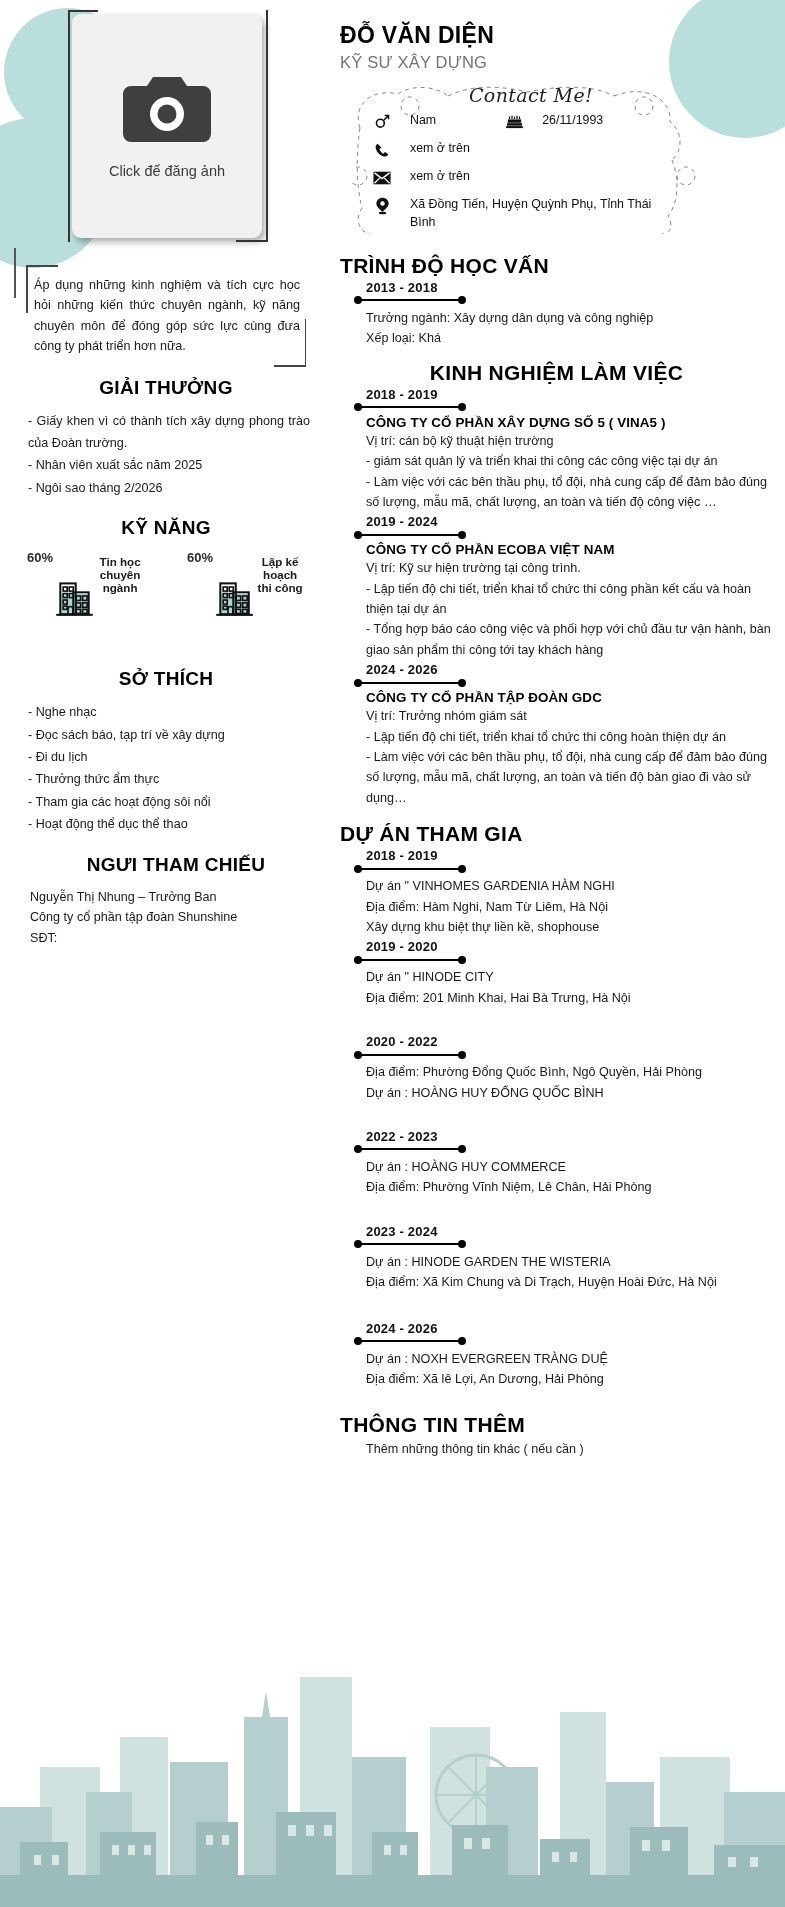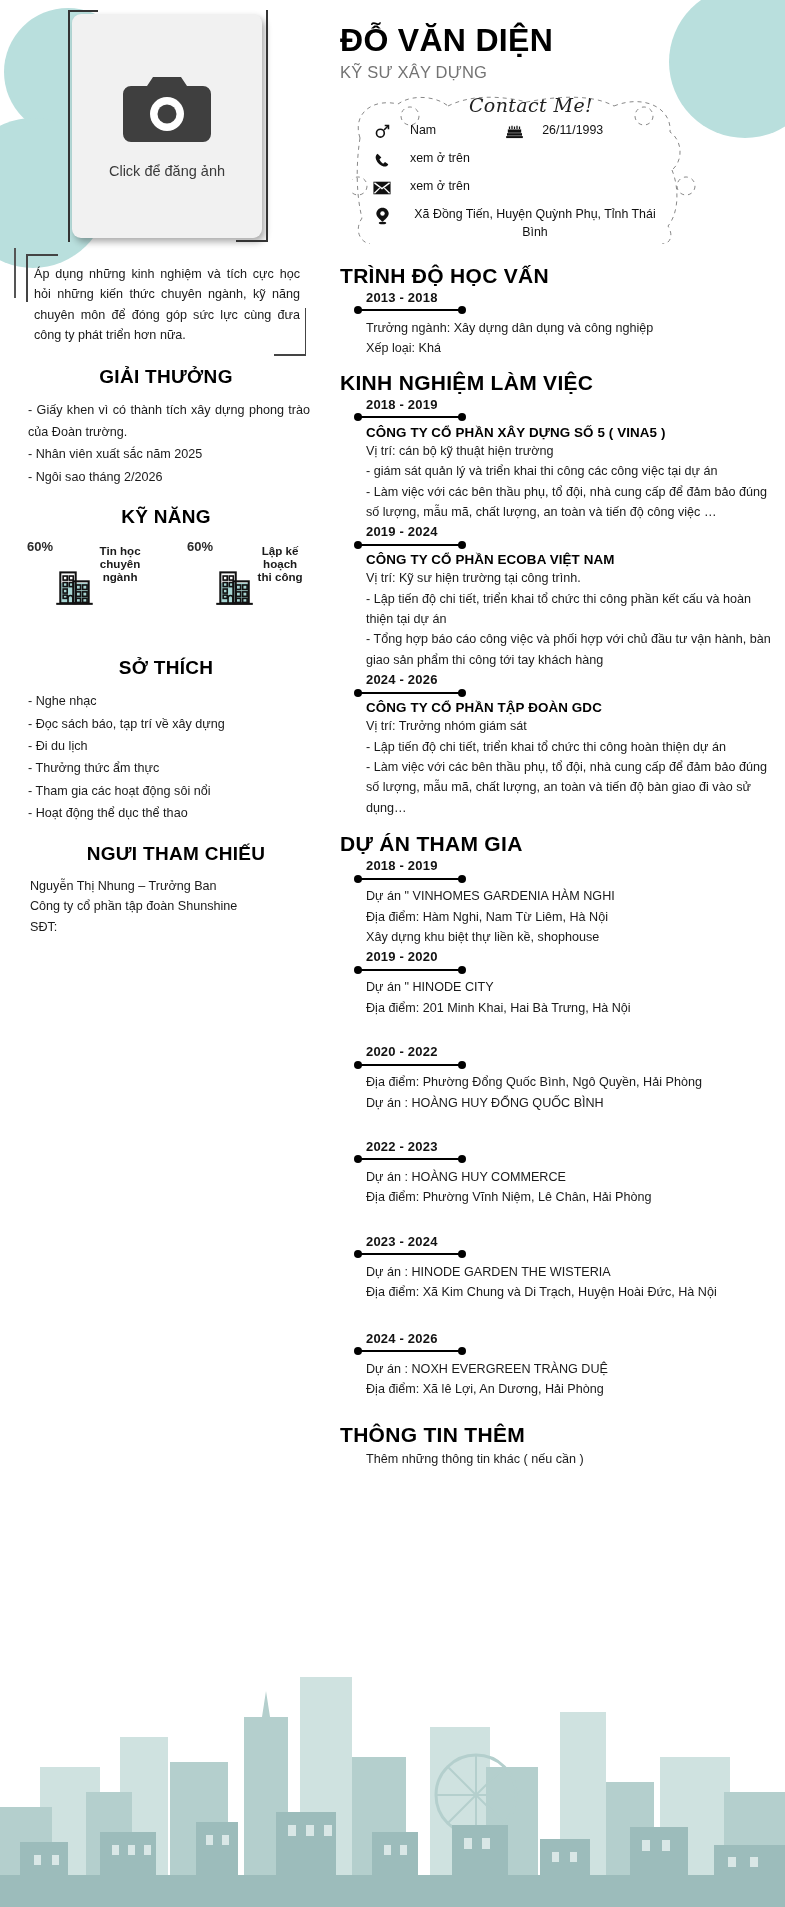--- a/index.html
+++ b/index.html
@@ -42,36 +42,36 @@
 
   
   .frame-line { position: absolute; background: #333; z-index: 4; }
   #fr-v-left  { left: 68px;  top: 10px;  width: 2px;  height: 232px; }
   #fr-v-right { left: 266px; top: 10px;  width: 2px;  height: 232px; }
   #fr-h-top   { left: 68px;  top: 10px;  width: 30px; height: 2px; }
   #fr-h-bot   { left: 236px; top: 240px; width: 32px; height: 2px; }
 
   
   #left-col {
-    position: absolute; left: 0; top: 4px;
+    position: absolute; left: 0; top: 15px;
     width: 332px; height: 1678px; z-index: 5;
   }
   #right-col {
     position: absolute; left: 340px; top: 0;
     width: 445px; height: 1907px; z-index: 5;
     padding-right: 12px;
   }
   #divider {
     position: absolute; left: 14px; top: 248px;
     width: 1.5px; height: 50px; background: #555; z-index: 6;
   }
 
   
   h1#full-name {
-    font-size: 32px; font-weight: bold; letter-spacing: 0.3px;
+    font-size: 23px; font-weight: bold; letter-spacing: 0.3px;
     margin: 0 0 4px 0; color: #000;
   }
   #job-title { font-size: 16.5px; letter-spacing: .2px; color: #737373; }
 
   .sec-title-left {
     text-align: center; font-size: 19px; font-weight: bold;
     letter-spacing: .3px; margin: 16px 0 11px 0; color: #000;
   }
   .sec-title-right {
     font-size: 21px; font-weight: bold; letter-spacing: .3px;
@@ -116,21 +116,21 @@
     position: relative; margin: 12px 0 0 12px;
     width: 350px; min-height: 140px;
   }
   #contact-title {
     font-family: "DejaVu Serif", serif;
     font-style: italic; font-size: 19px; font-weight: 500;
     text-align: center; color: #222; letter-spacing: .4px;
     margin-left: 8px;
   }
   #contact-rows { margin: 6px 0 0 18px; }
-  .contact-row { display: flex; align-items: flex-start; margin-bottom: 10px; text-align: center; }
+  .contact-row { display: flex; align-items: flex-start; margin-bottom: 10px; }
   .c-ico {
     width: 24px; min-width: 24px; height: 17px;
     display: flex; align-items: center; justify-content: center;
     margin-right: 16px; margin-top: 1px;
   }
   .c-txt { font-size: 12.4px; line-height: 1.45; color: #111; }
   .c-txt.wide { max-width: 250px; }
 
   
   #contact-frame { position: absolute; inset: 0; pointer-events: none; }
@@ -373,21 +373,21 @@
         <span class="line"></span>
           <span class="dot l"></span>
           <span class="dot r"></span>
       </div>
       <div class="tl-body">
         <div class="ln">Trưởng ngành: Xây dựng dân dụng và công nghiệp</div>
         <div class="ln">Xếp loại: Khá</div>
       </div>
     </div>
 
-    <div class="sec-title-right" style="margin-top:12px;">KINH NGHIỆM LÀM VIỆC</div>
+    <div class="sec-title-right" style="margin-top:12px;text-align:center;">KINH NGHIỆM LÀM VIỆC</div>
 
     <div class="tl-entry">
       <div class="tl-years">2018 - 2019</div>
       <div class="tl-bar">
           <span class="line"></span>
           <span class="dot l"></span>
           <span class="dot r"></span>
         </div>
       <div class="tl-body">
         <div class="org">CÔNG TY CỔ PHẦN XÂY DỰNG SỐ 5 ( VINA5 )</div>

